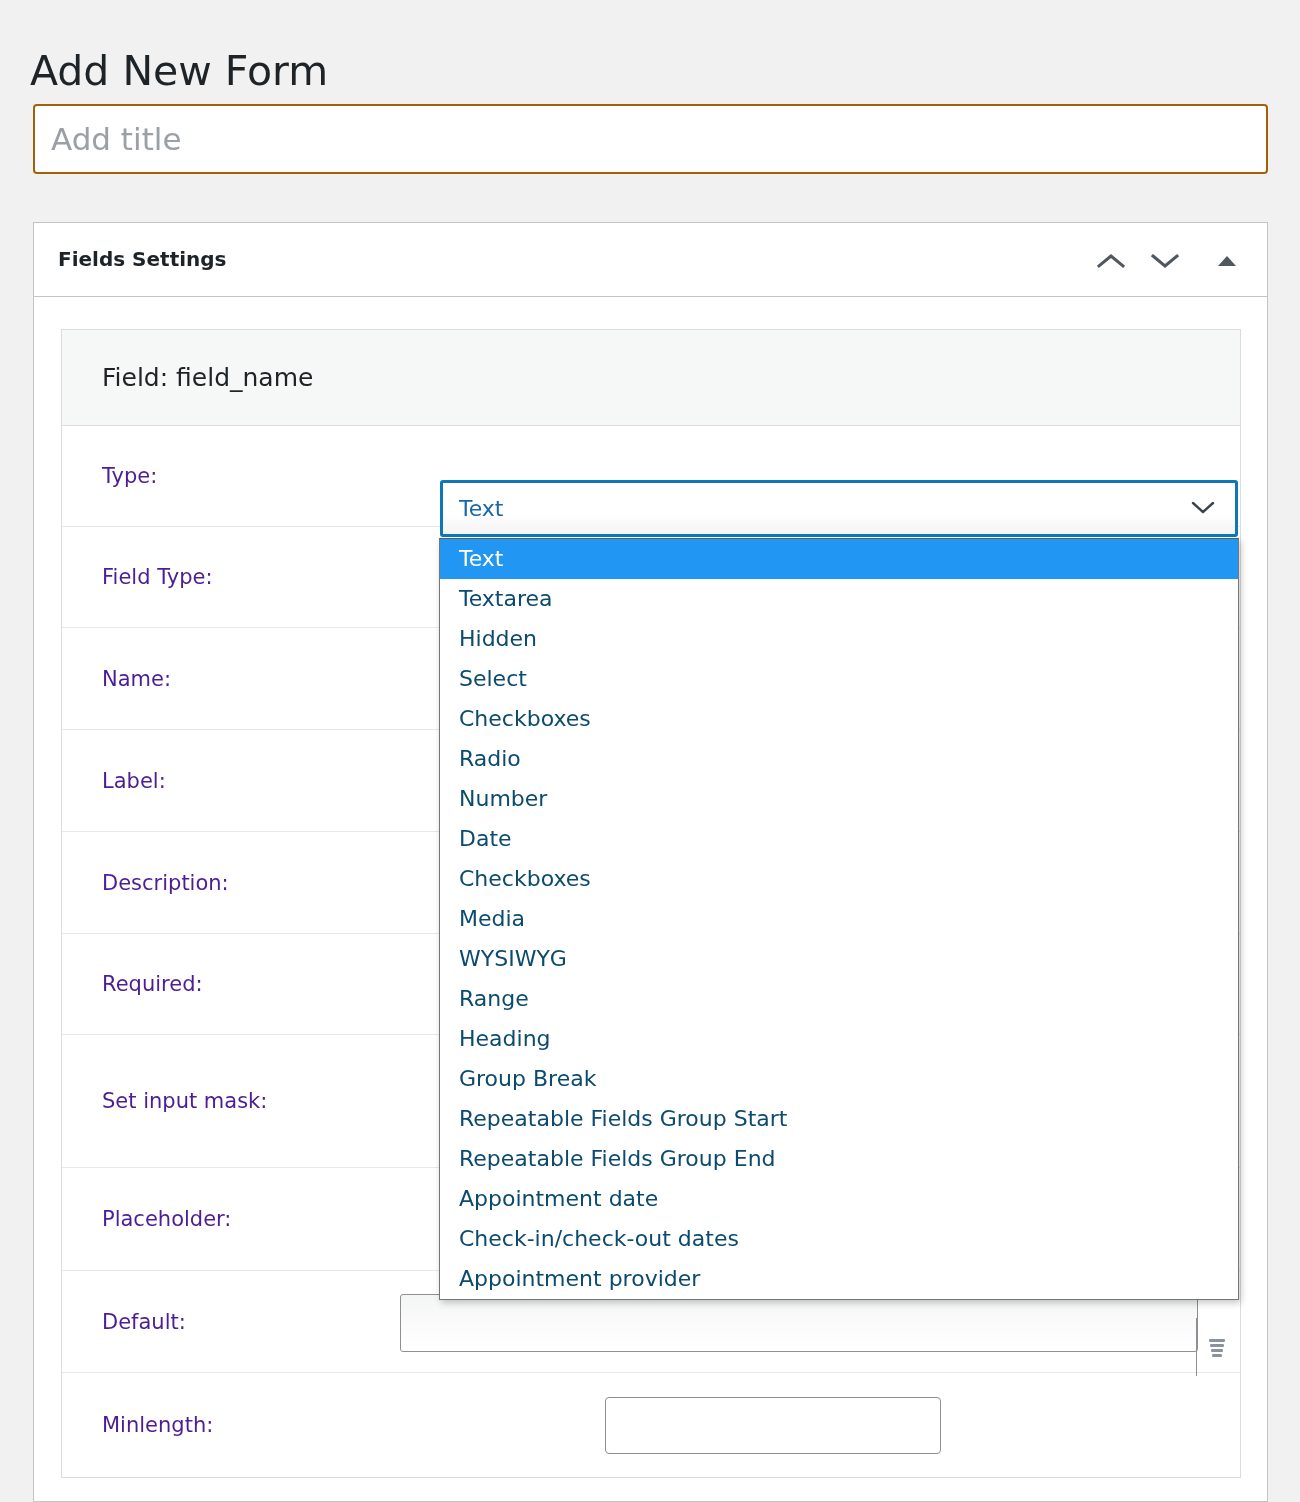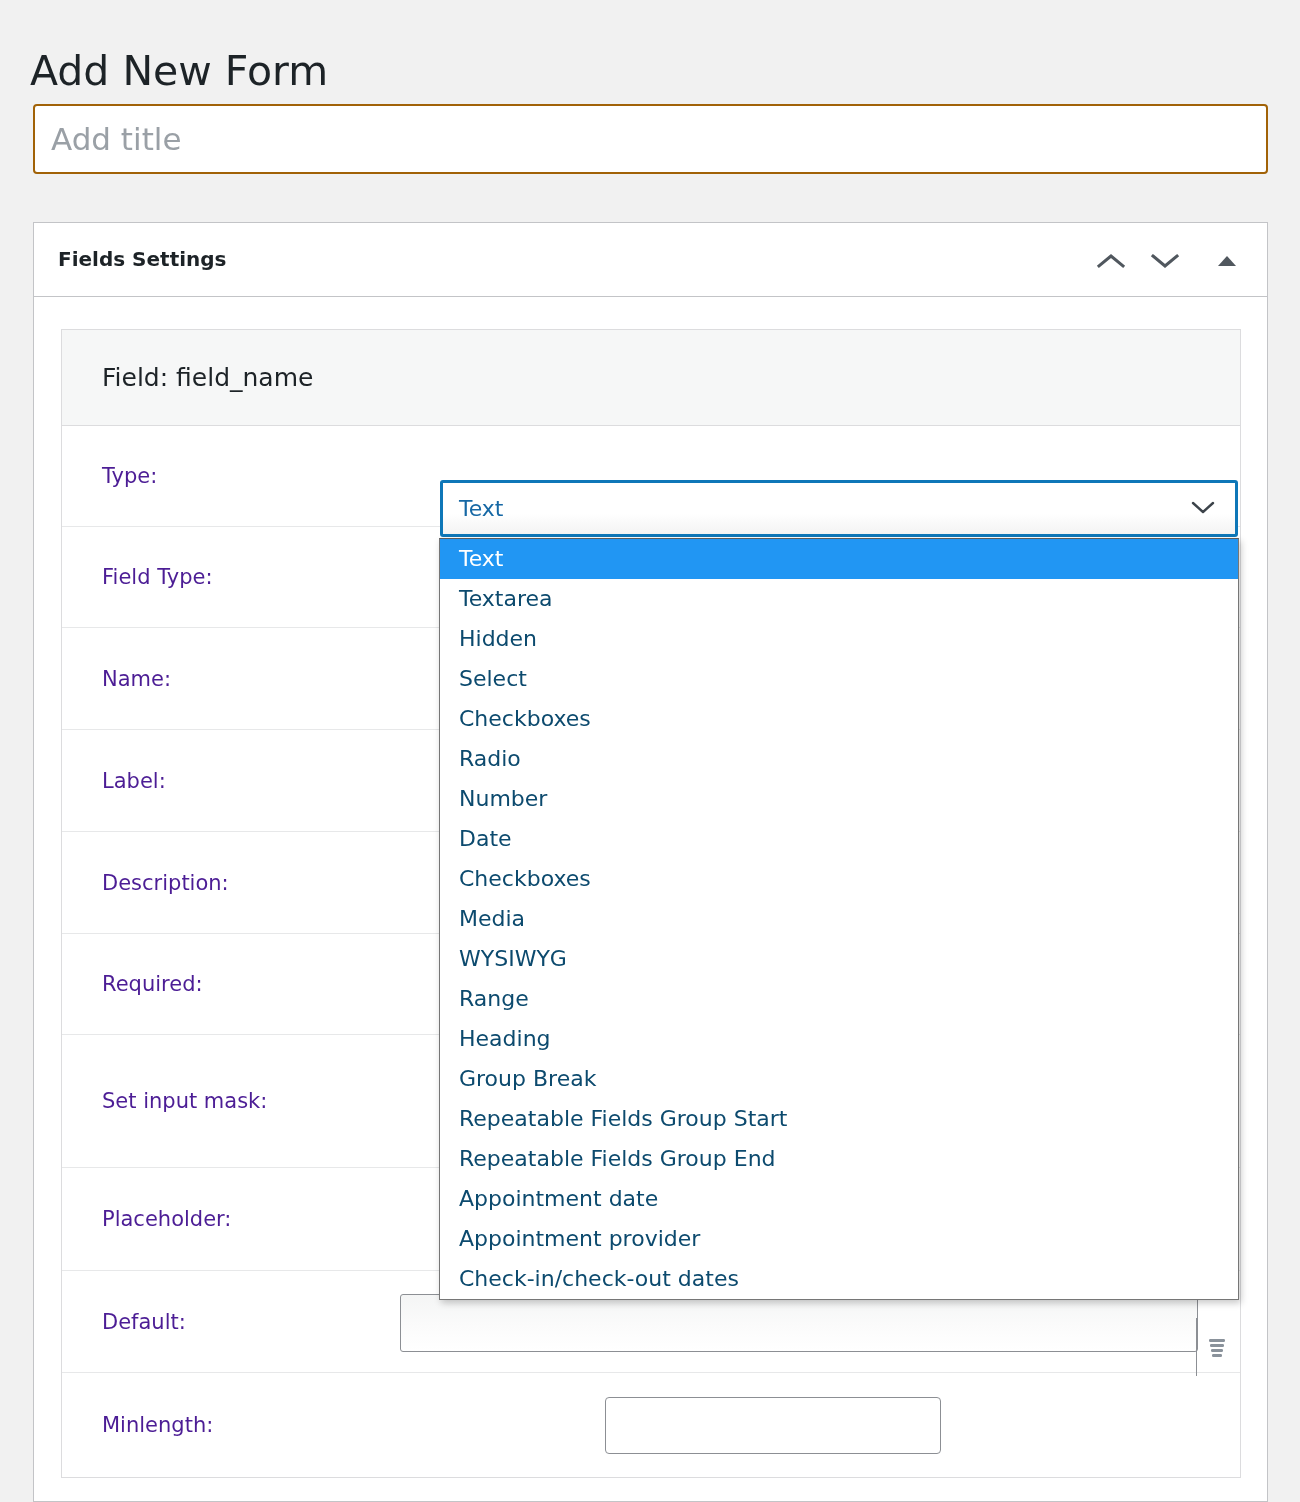--- a/index.html
+++ b/index.html
@@ -372,16 +372,16 @@
     <li class="dd-item">Date</li>
     <li class="dd-item">Checkboxes</li>
     <li class="dd-item">Media</li>
     <li class="dd-item">WYSIWYG</li>
     <li class="dd-item">Range</li>
     <li class="dd-item">Heading</li>
     <li class="dd-item">Group Break</li>
     <li class="dd-item">Repeatable Fields Group Start</li>
     <li class="dd-item">Repeatable Fields Group End</li>
     <li class="dd-item">Appointment date</li>
+    <li class="dd-item">Check-in/check-out dates</li>
     <li class="dd-item">Appointment provider</li>
-    <li class="dd-item">Check-in/check-out dates</li>
   </ul>
 </div>
 
 </body></html>

